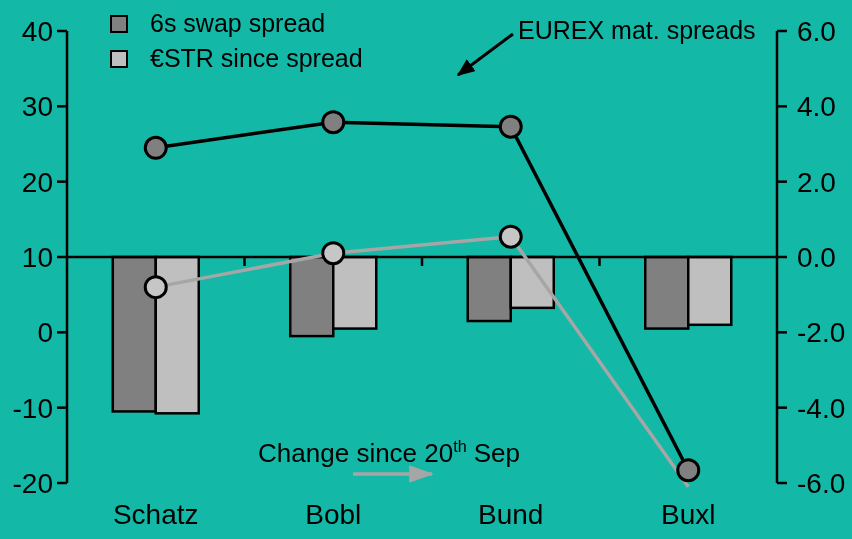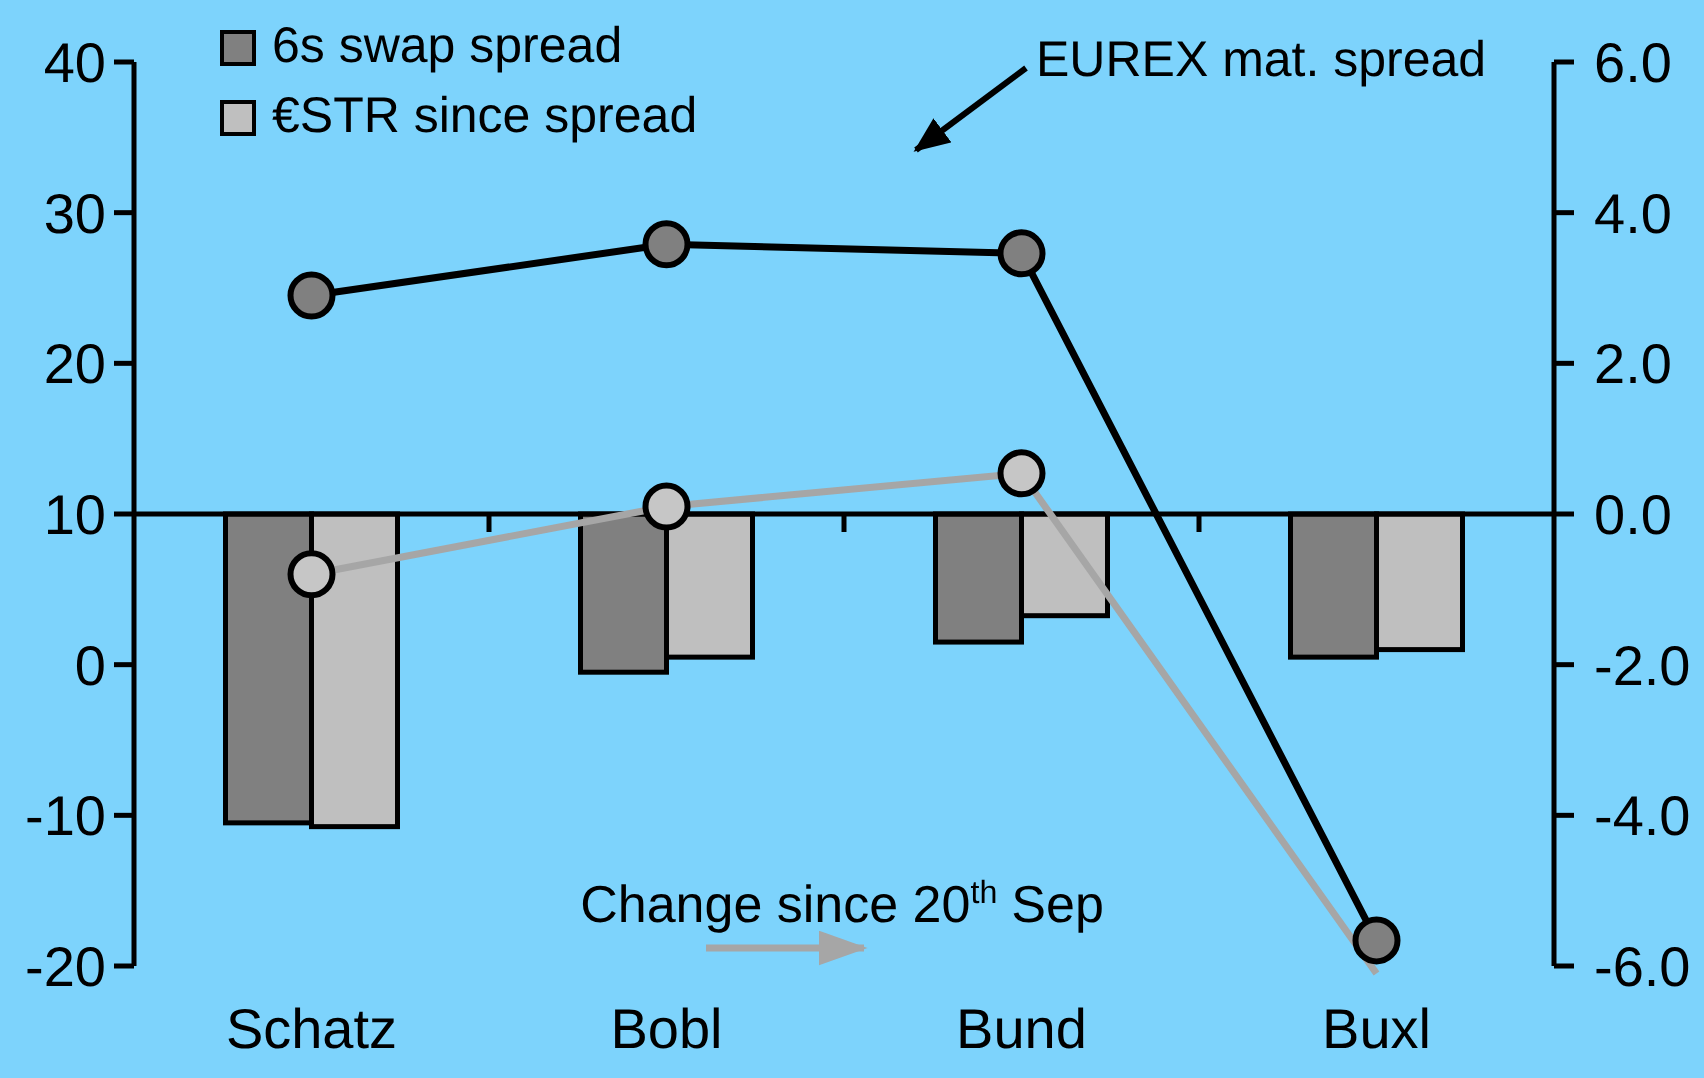--- a/index.html
+++ b/index.html
@@ -1,23 +1,23 @@
 <!DOCTYPE html>
 <html><head>
 <meta charset="utf-8">
 <style>
   html,body{margin:0;padding:0;background:#fff;}
   #stage{
-    position:relative;width:852px;height:539px;background:#7dd3fc;
+    position:relative;width:852px;height:539px;background:#14b8a6;
     font-family:"Liberation Sans",sans-serif;color:#000;overflow:hidden;
   }
   #chart-svg{position:absolute;left:0;top:0;width:852px;height:539px;}
   #chart-svg text{font-family:"Liberation Sans",sans-serif;fill:#000;}
   .overlay{position:absolute;white-space:nowrap;}
-  .legend-row{display:flex;align-items:center;gap:8px;font-size:25px;line-height:25px;}
+  .legend-row{display:flex;align-items:center;gap:22px;font-size:25px;line-height:25px;}
   .legend-swatch{display:inline-block;width:14px;height:14px;border:2.5px solid #000;}
   #annotation-text{font-size:25px;line-height:29px;}
   #change-note{font-size:26px;text-align:center;width:290px;}
   #change-note sup{font-size:0.62em;}
   #change-note .post{margin-left:7px;}
 </style>
 </head>
 <body>
 
 <div id="stage">
@@ -93,19 +93,19 @@
     <span class="legend-swatch" id="swatch-0" style="background: rgb(128, 128, 128);"></span>
     <span>6s swap spread</span>
   </div>
 
   <div class="overlay legend-row" style="left:110px;top:46px;">
     <span class="legend-swatch" id="swatch-1" style="background: rgb(191, 191, 191);"></span>
     <span>€STR since spread</span>
   </div>
 
   <div class="overlay" id="annotation-text" style="left:518px;top:16px;">
-    <div>EUREX mat. spread</div>
+    <div>EUREX mat. spreads</div>
   </div>
 
-  <div class="overlay" id="change-note" style="left:276px;top:437px;">
+  <div class="overlay" id="change-note" style="left:244px;top:437px;">
     <span>Change since 20</span><sup>th</sup><span class="post">Sep</span>
   </div>
 </div>
 
 </body></html>

